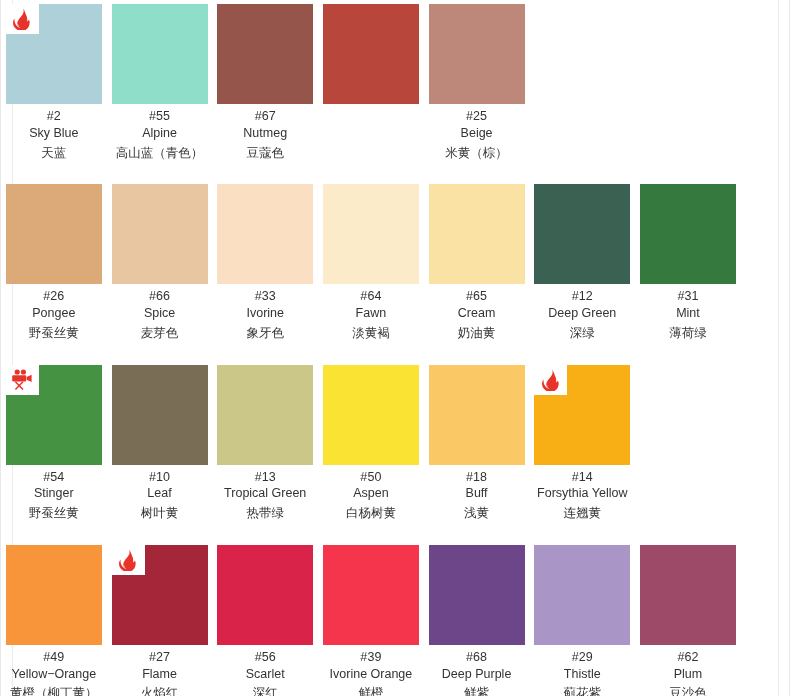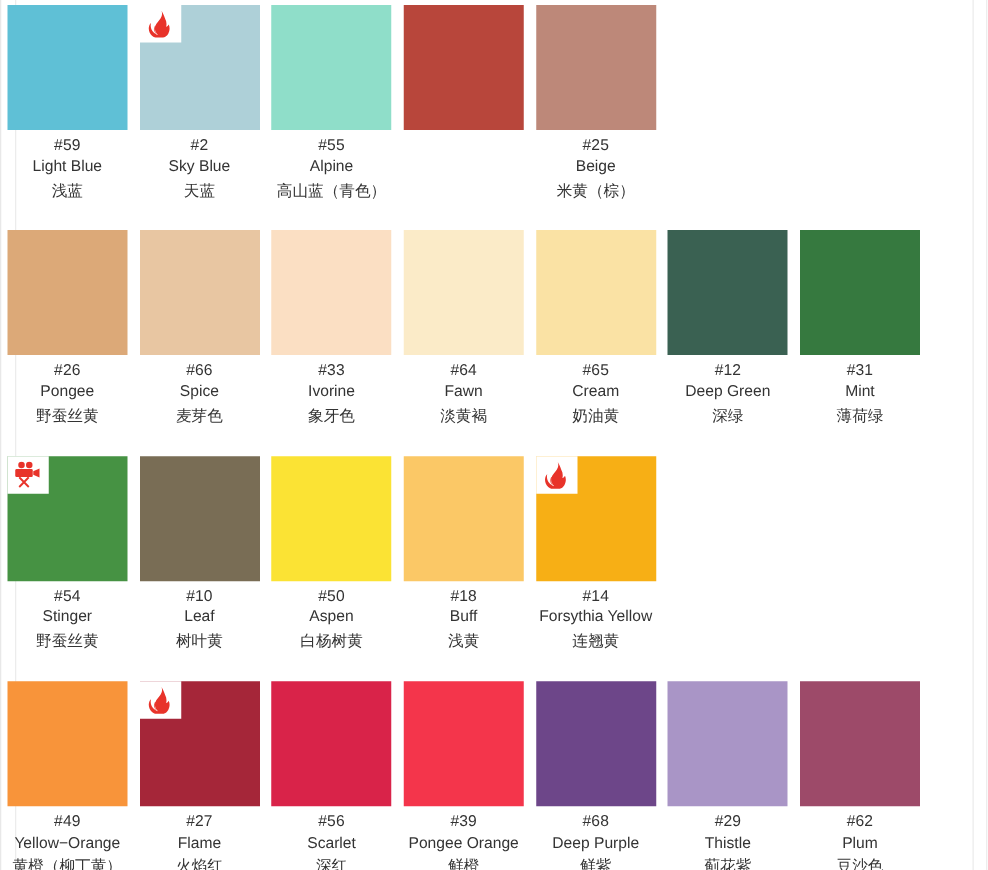--- a/index.html
+++ b/index.html
@@ -121,30 +121,20 @@
 
 <div id="swatch-page">
 
   <div class="page-rule left"></div>
   <div class="page-rule right"></div>
 
   <div class="grid" id="swatch-grid">
       <div class="swatch-row">
         <div class="swatch-cell">
           <div class="chip-wrap">
-            <div class="chip" style="background: rgb(95, 192, 214);"></div>
-          </div>
-          <div class="labels">
-            <div class="code">#59</div>
-            <div class="name-en">Light Blue</div>
-            <div class="name-zh">浅蓝</div>
-          </div>
-        </div>
-        <div class="swatch-cell">
-          <div class="chip-wrap">
             <div class="chip" style="background: rgb(174, 208, 216);"></div>
             <div class="badge" style="background: rgb(255, 255, 255);">
               <svg width="20" height="22" viewBox="0 0 20 22">
                 <path fill="#e8332a" d="M11.2 0.6c0.9 2.6 0.3 4.5-0.8 6.1-1.0 1.5-2.4 2.8-3.4 4.4-1.1 1.8-1.5 3.9-0.5 6.3 0.4 1.0 1.1 1.9 1.9 2.6-1.7-0.5-3.2-1.5-4.3-3.0-1.4-1.9-1.9-4.3-1.3-6.6-0.9 0.8-1.5 2.0-1.7 3.3-0.4 2.6 0.6 5.1 2.5 6.9 1.8 1.7 4.3 2.6 6.8 2.3 2.6-0.3 4.9-1.8 6.2-4.0 1.3-2.2 1.4-5.0 0.4-7.4-0.5 0.9-1.2 1.6-2.1 1.9 0.6-2.2 0.3-4.5-0.8-6.5C13.1 4.3 12.3 2.3 11.2 0.6z"></path>
                 <path fill="#e8332a" d="M6.0 12.6c-0.8 1.2-1.1 2.6-0.7 4.0 0.3 1.2 1.1 2.3 2.1 3.0-1.3-1.9-1.5-3.9-0.9-5.8 0.1-0.4 0.3-0.8 0.4-1.2z" opacity="0.75"></path>
               </svg>
             </div>
           </div>
           <div class="labels">
             <div class="code">#2</div>
@@ -153,20 +143,30 @@
           </div>
         </div>
         <div class="swatch-cell">
           <div class="chip-wrap">
             <div class="chip" style="background: rgb(143, 222, 201);"></div>
           </div>
           <div class="labels">
             <div class="code">#55</div>
             <div class="name-en">Alpine</div>
             <div class="name-zh">高山蓝（青色）</div>
+          </div>
+        </div>
+        <div class="swatch-cell">
+          <div class="chip-wrap">
+            <div class="chip" style="background: rgb(150, 85, 74);"></div>
+          </div>
+          <div class="labels">
+            <div class="code">#67</div>
+            <div class="name-en">Nutmeg</div>
+            <div class="name-zh">豆蔻色</div>
           </div>
         </div>
         <div class="swatch-cell">
           <div class="chip-wrap">
             <div class="chip" style="background: rgb(184, 70, 59);"></div>
           </div>
         </div>
         <div class="swatch-cell">
           <div class="chip-wrap">
             <div class="chip" style="background: rgb(189, 136, 121);"></div>
@@ -278,20 +278,30 @@
             <div class="chip" style="background: rgb(121, 109, 85);"></div>
           </div>
           <div class="labels">
             <div class="code">#10</div>
             <div class="name-en">Leaf</div>
             <div class="name-zh">树叶黄</div>
           </div>
         </div>
         <div class="swatch-cell">
           <div class="chip-wrap">
+            <div class="chip" style="background: rgb(203, 199, 136);"></div>
+          </div>
+          <div class="labels">
+            <div class="code">#13</div>
+            <div class="name-en">Tropical Green</div>
+            <div class="name-zh">热带绿</div>
+          </div>
+        </div>
+        <div class="swatch-cell">
+          <div class="chip-wrap">
             <div class="chip" style="background: rgb(251, 227, 52);"></div>
           </div>
           <div class="labels">
             <div class="code">#50</div>
             <div class="name-en">Aspen</div>
             <div class="name-zh">白杨树黄</div>
           </div>
         </div>
         <div class="swatch-cell">
           <div class="chip-wrap">
@@ -357,21 +367,21 @@
             <div class="name-en">Scarlet</div>
             <div class="name-zh">深红</div>
           </div>
         </div>
         <div class="swatch-cell">
           <div class="chip-wrap">
             <div class="chip" style="background: rgb(244, 53, 75);"></div>
           </div>
           <div class="labels">
             <div class="code">#39</div>
-            <div class="name-en">Pongee Orange</div>
+            <div class="name-en">Ivorine Orange</div>
             <div class="name-zh">鲜橙</div>
           </div>
         </div>
         <div class="swatch-cell">
           <div class="chip-wrap">
             <div class="chip" style="background: rgb(109, 70, 137);"></div>
           </div>
           <div class="labels">
             <div class="code">#68</div>
             <div class="name-en">Deep Purple</div>

